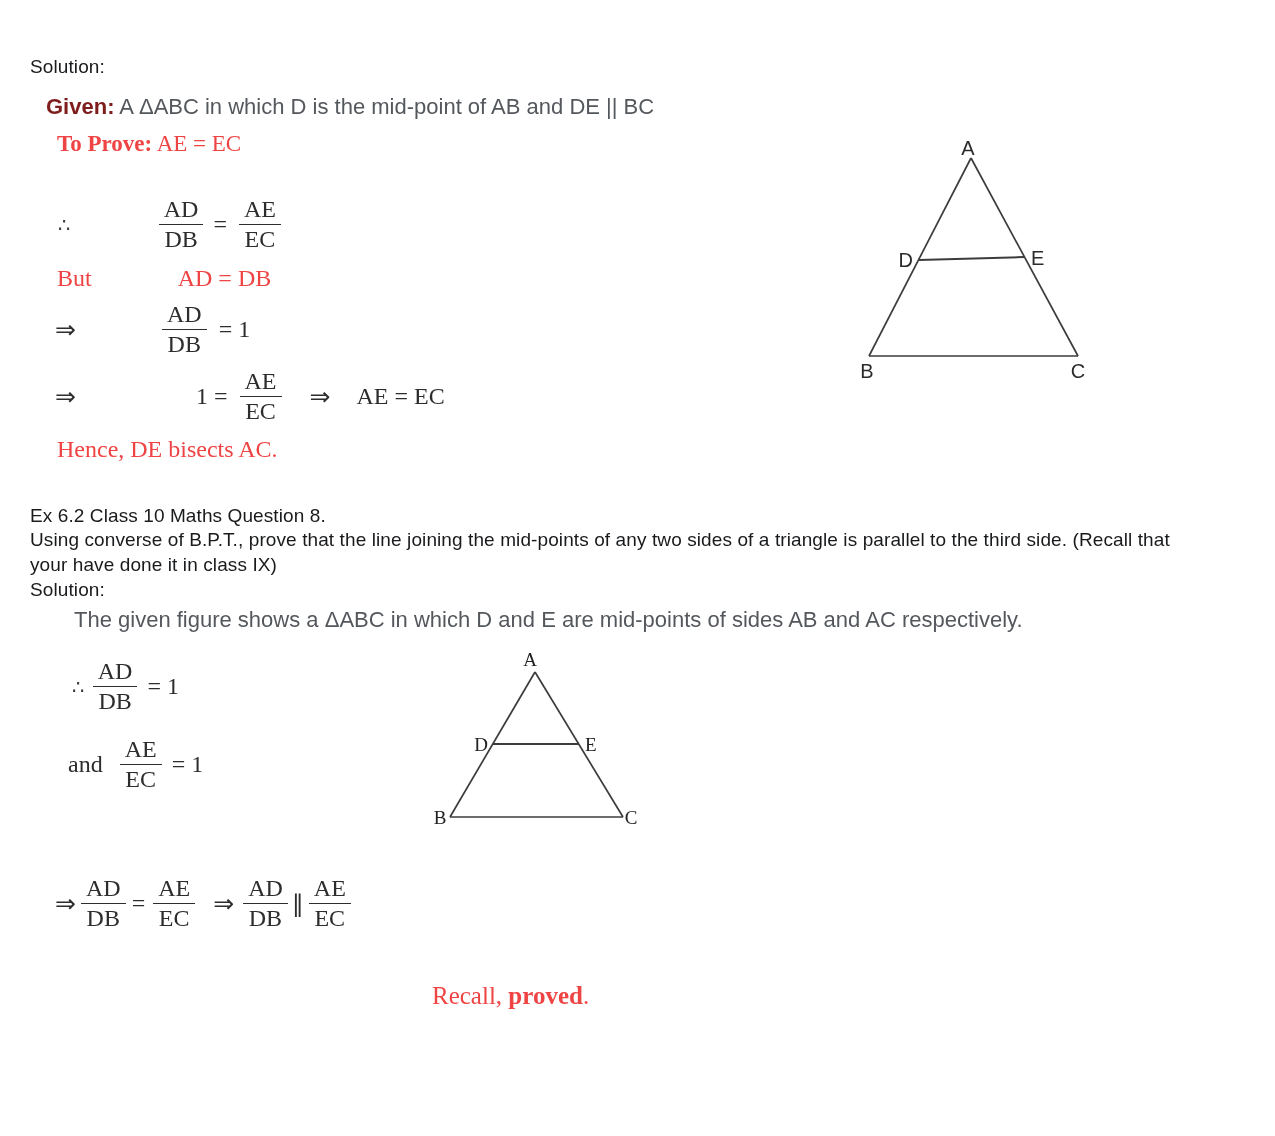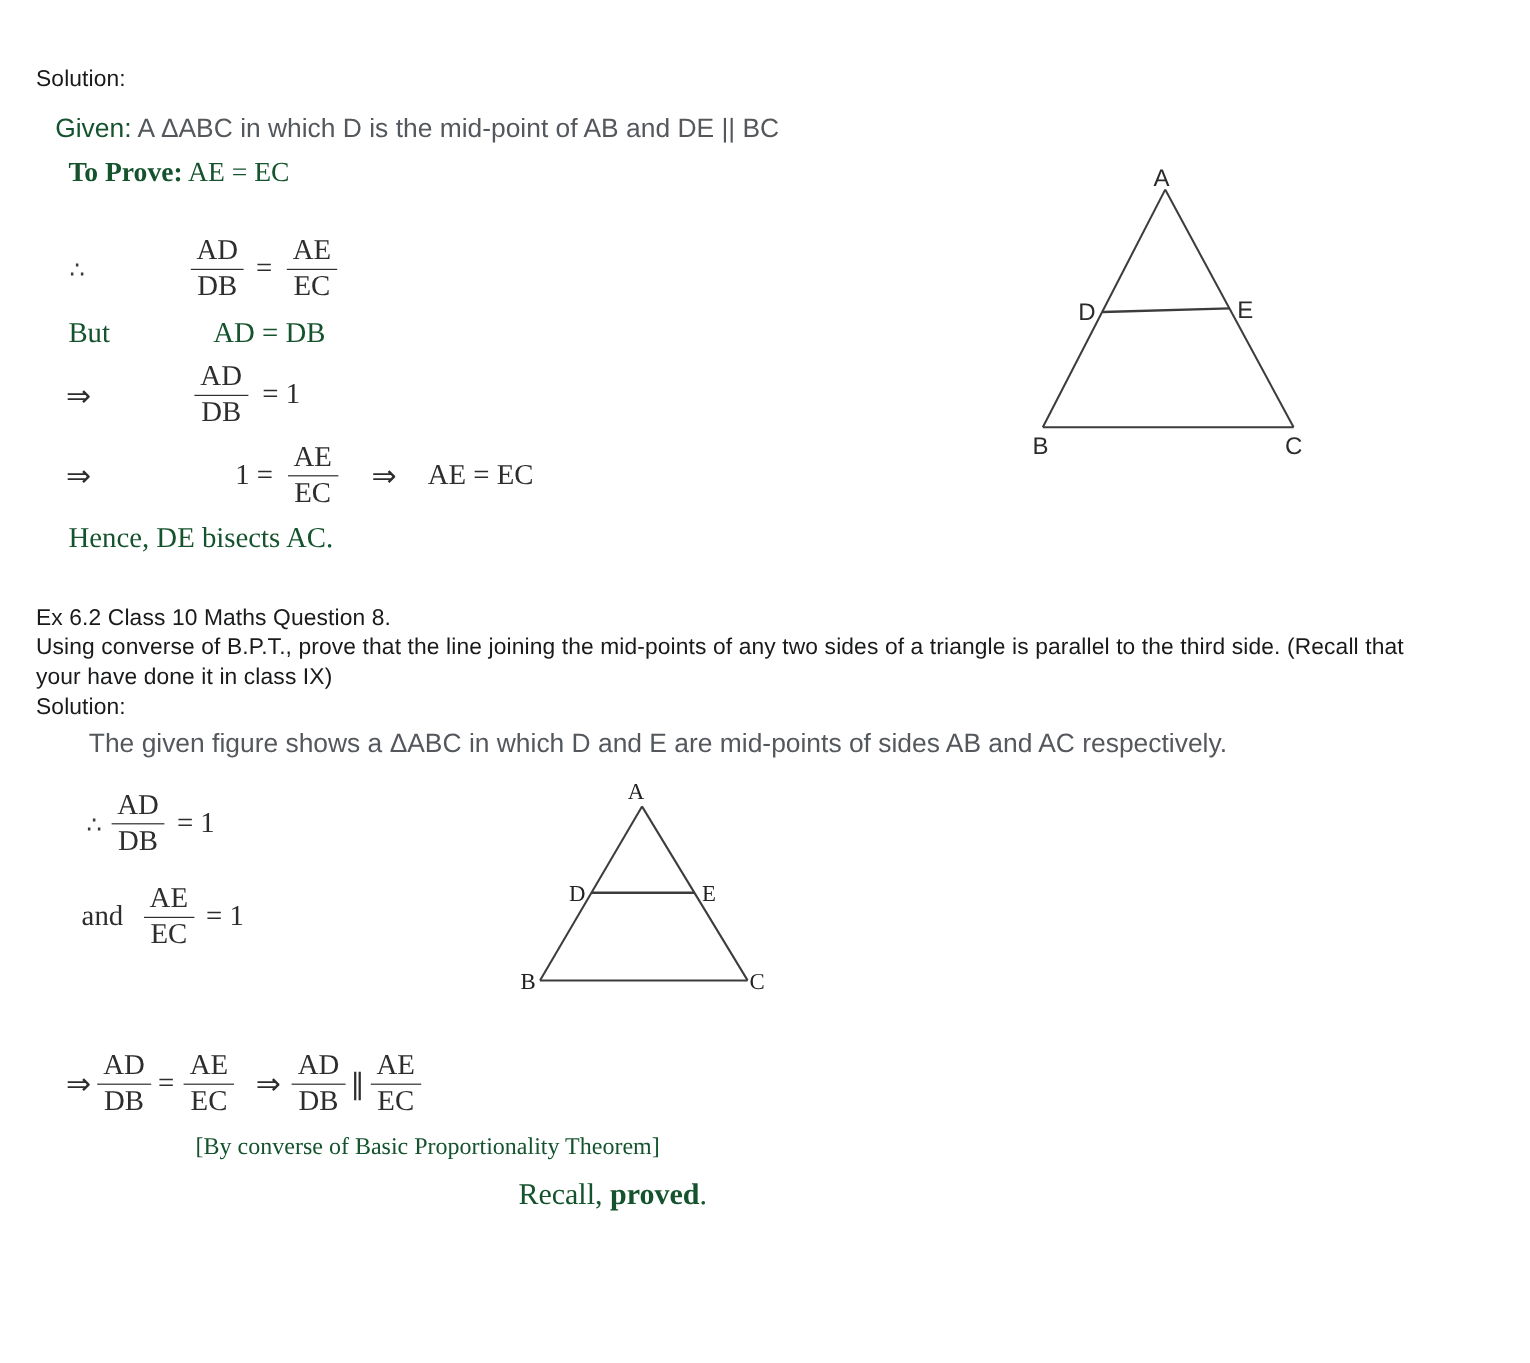--- a/index.html
+++ b/index.html
@@ -1,22 +1,22 @@
 <!DOCTYPE html>
 <html><head>
 <meta charset="utf-8">
 <style>
   * { margin:0; padding:0; box-sizing:border-box; }
   html,body { background:#ffffff; }
   .page { position:relative; width:1275px; height:1136px; background:#ffffff; overflow:hidden; }
   .abs { position:absolute; white-space:nowrap; }
   .crisp { font-family:"Liberation Sans",sans-serif; font-size:19px; color:#191a1c; letter-spacing:0.1px; }
   .scan-sans { font-family:"Liberation Sans",sans-serif; font-size:22px; color:#54585d; filter:blur(0.45px); }
-  .scan-sans .lbl { font-weight:normal; color:#14532d; }
-  .scan-serif { font-family:"Liberation Serif","DejaVu Serif",serif; font-size:23px; color:#14532d; filter:blur(0.4px); }
+  .scan-sans .lbl { font-weight:bold; color:#7f1d1d; }
+  .scan-serif { font-family:"Liberation Serif","DejaVu Serif",serif; font-size:23px; color:#ef4444; filter:blur(0.4px); }
   .scan-serif .lbl { font-weight:bold; }
   .mrow { display:flex; align-items:center; font-family:"Liberation Serif","DejaVu Serif",serif; font-size:24px; color:#2d2d2d; filter:blur(0.4px); }
   .frac { display:inline-flex; flex-direction:column; align-items:center; line-height:1.05; text-align:center; }
   .frac .num { display:block; padding:0 5px 2px; border-bottom:1.7px solid #2e2e2e; }
   .frac .den { display:block; padding-top:2px; }
   .sym { font-family:"DejaVu Sans",sans-serif; }
   .therefore { font-size:20px; color:#3a3a3a; }
   .arrow { font-size:25px; }
   .parallel { font-size:24px; }
   .hence1 { font-size:24px; }
@@ -150,20 +150,19 @@
       <span class="num">AD</span>
       <span class="den">DB</span>
     </span>
     <span class="sym parallel" style="margin-left:4px;">∥</span>
     <span class="frac" style="margin-left:5px;">
       <span class="num">AE</span>
       <span class="den">EC</span>
     </span>
   </div>
 
-  <div class="abs scan-serif byconv" style="left:163px; top:945px;">[By converse of Basic Proportionality Theorem]</div>
 
   <div class="abs scan-serif henceproved" style="left:432px; top:982px;">
     <span>Recall, </span><span class="lbl">proved</span><span>.</span>
   </div>
 
 
 </div>
 
 </body></html>

